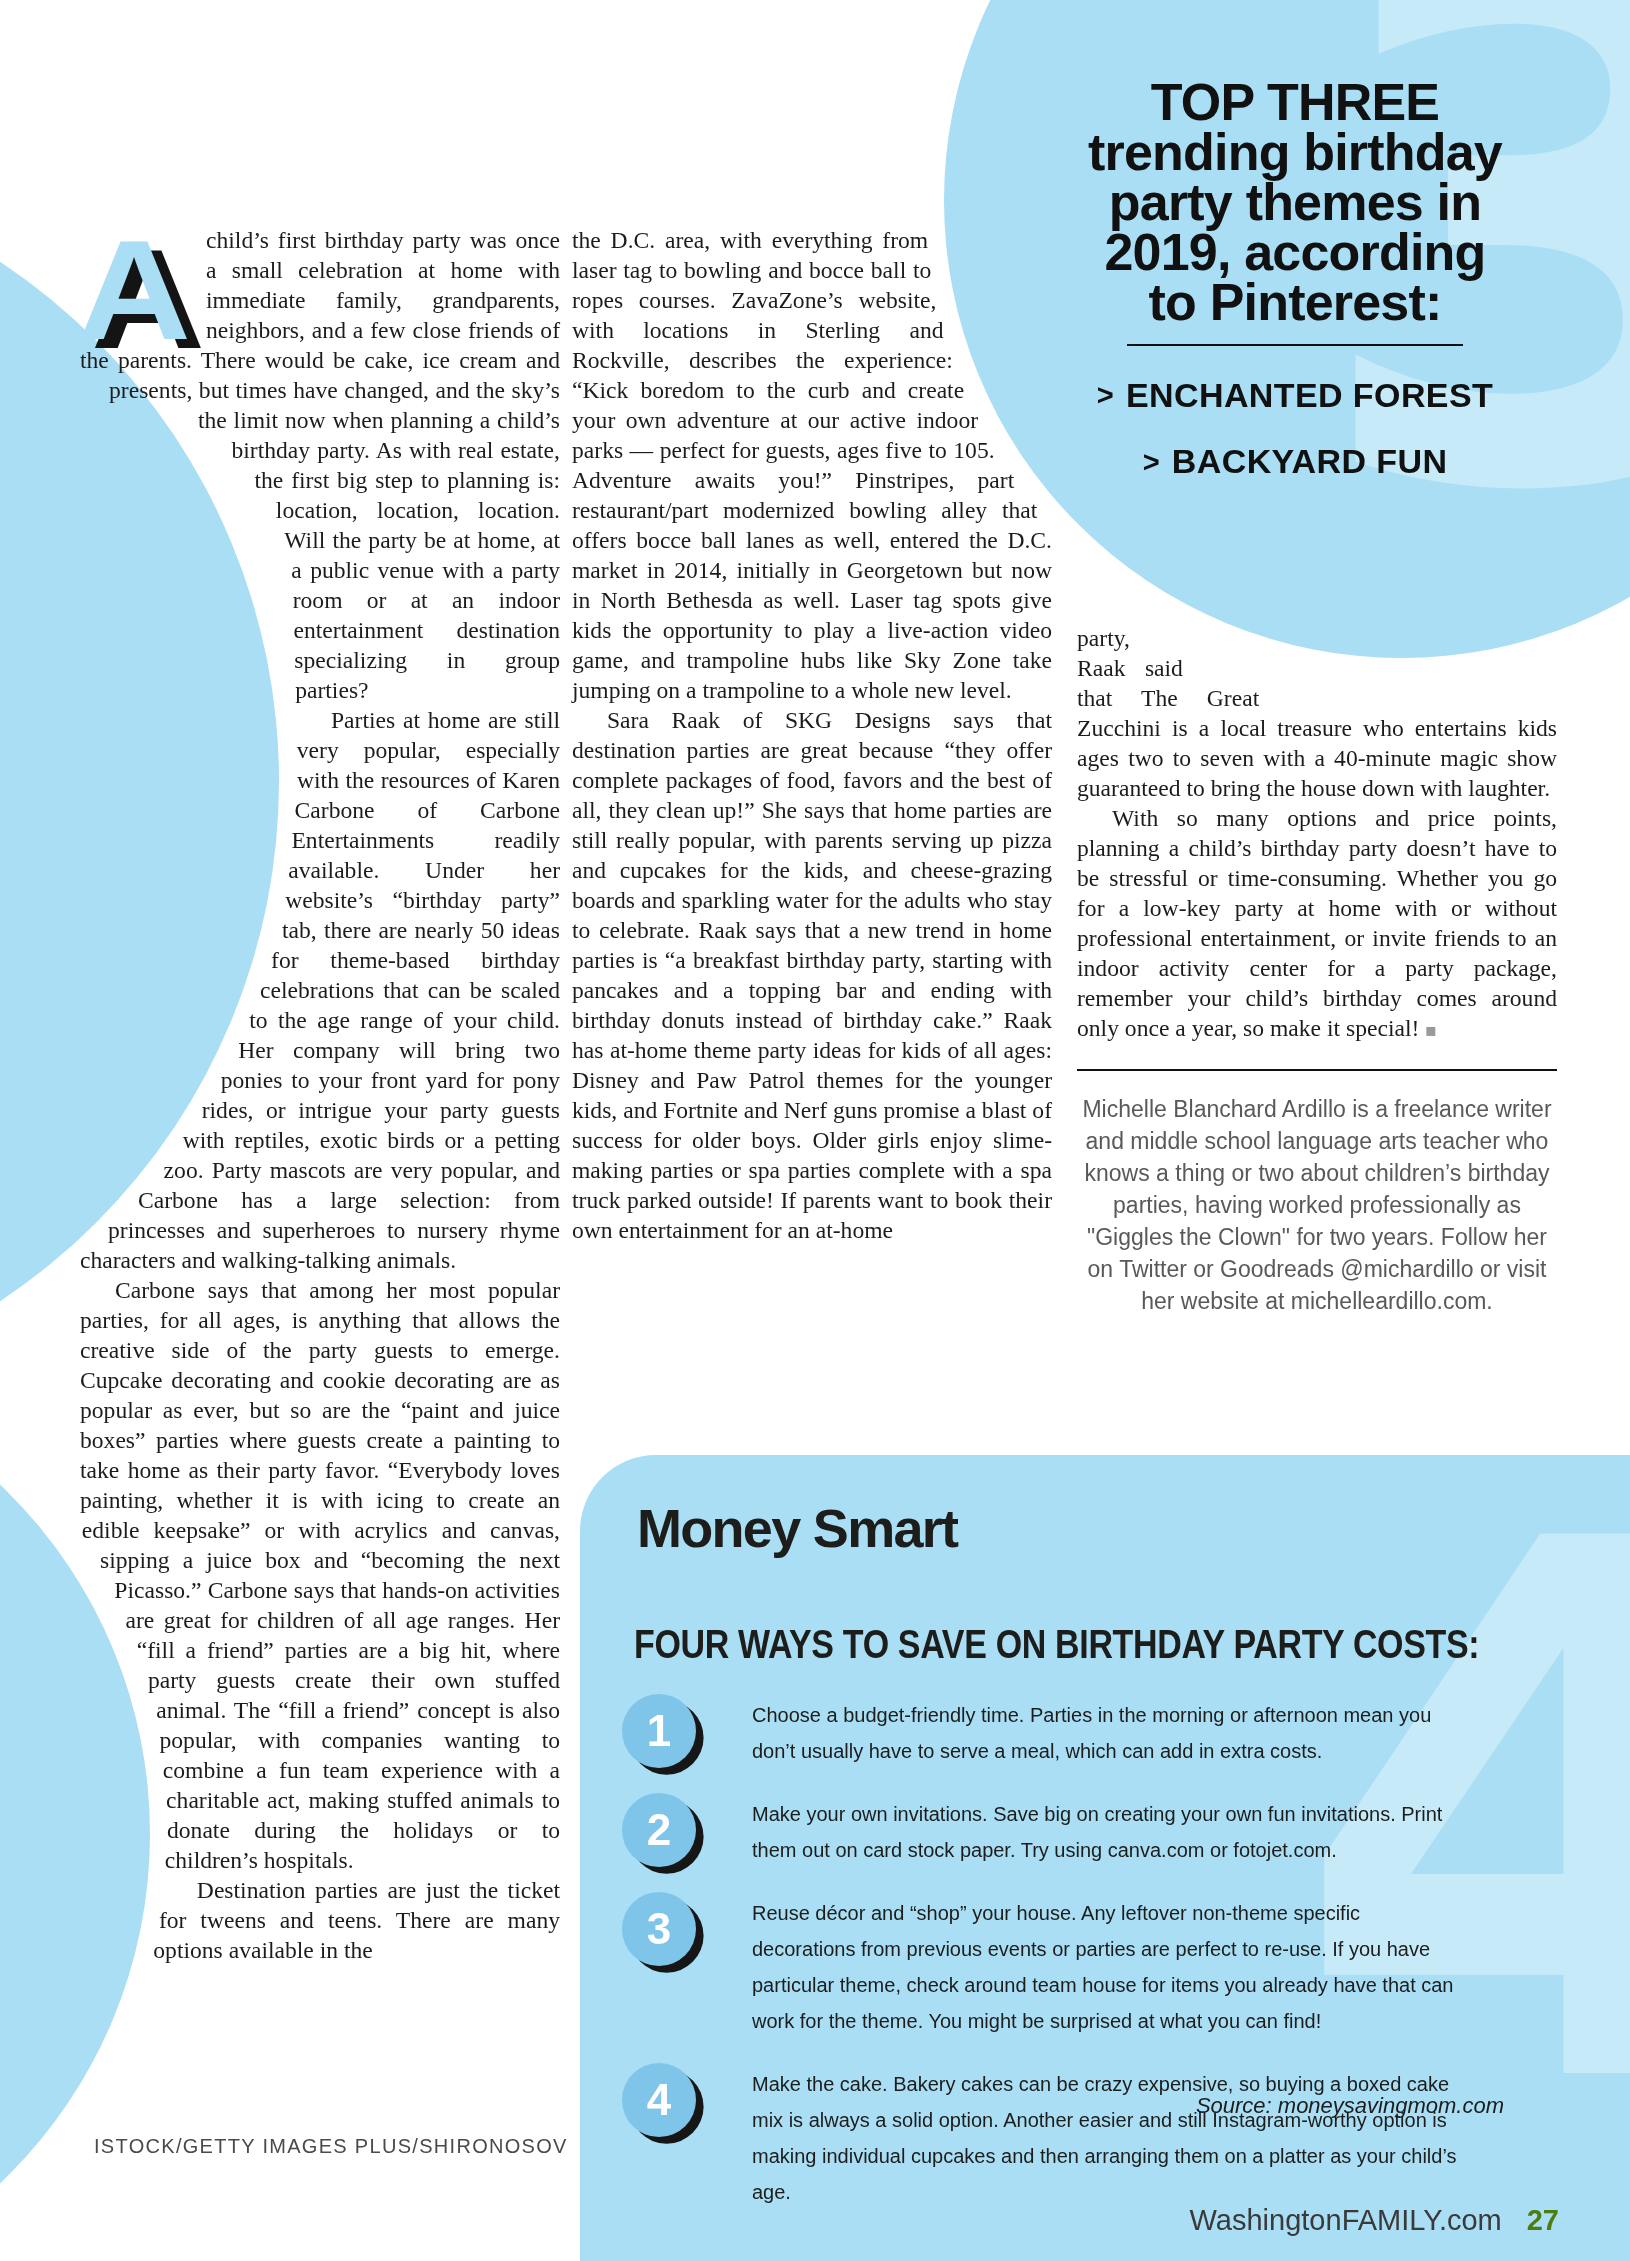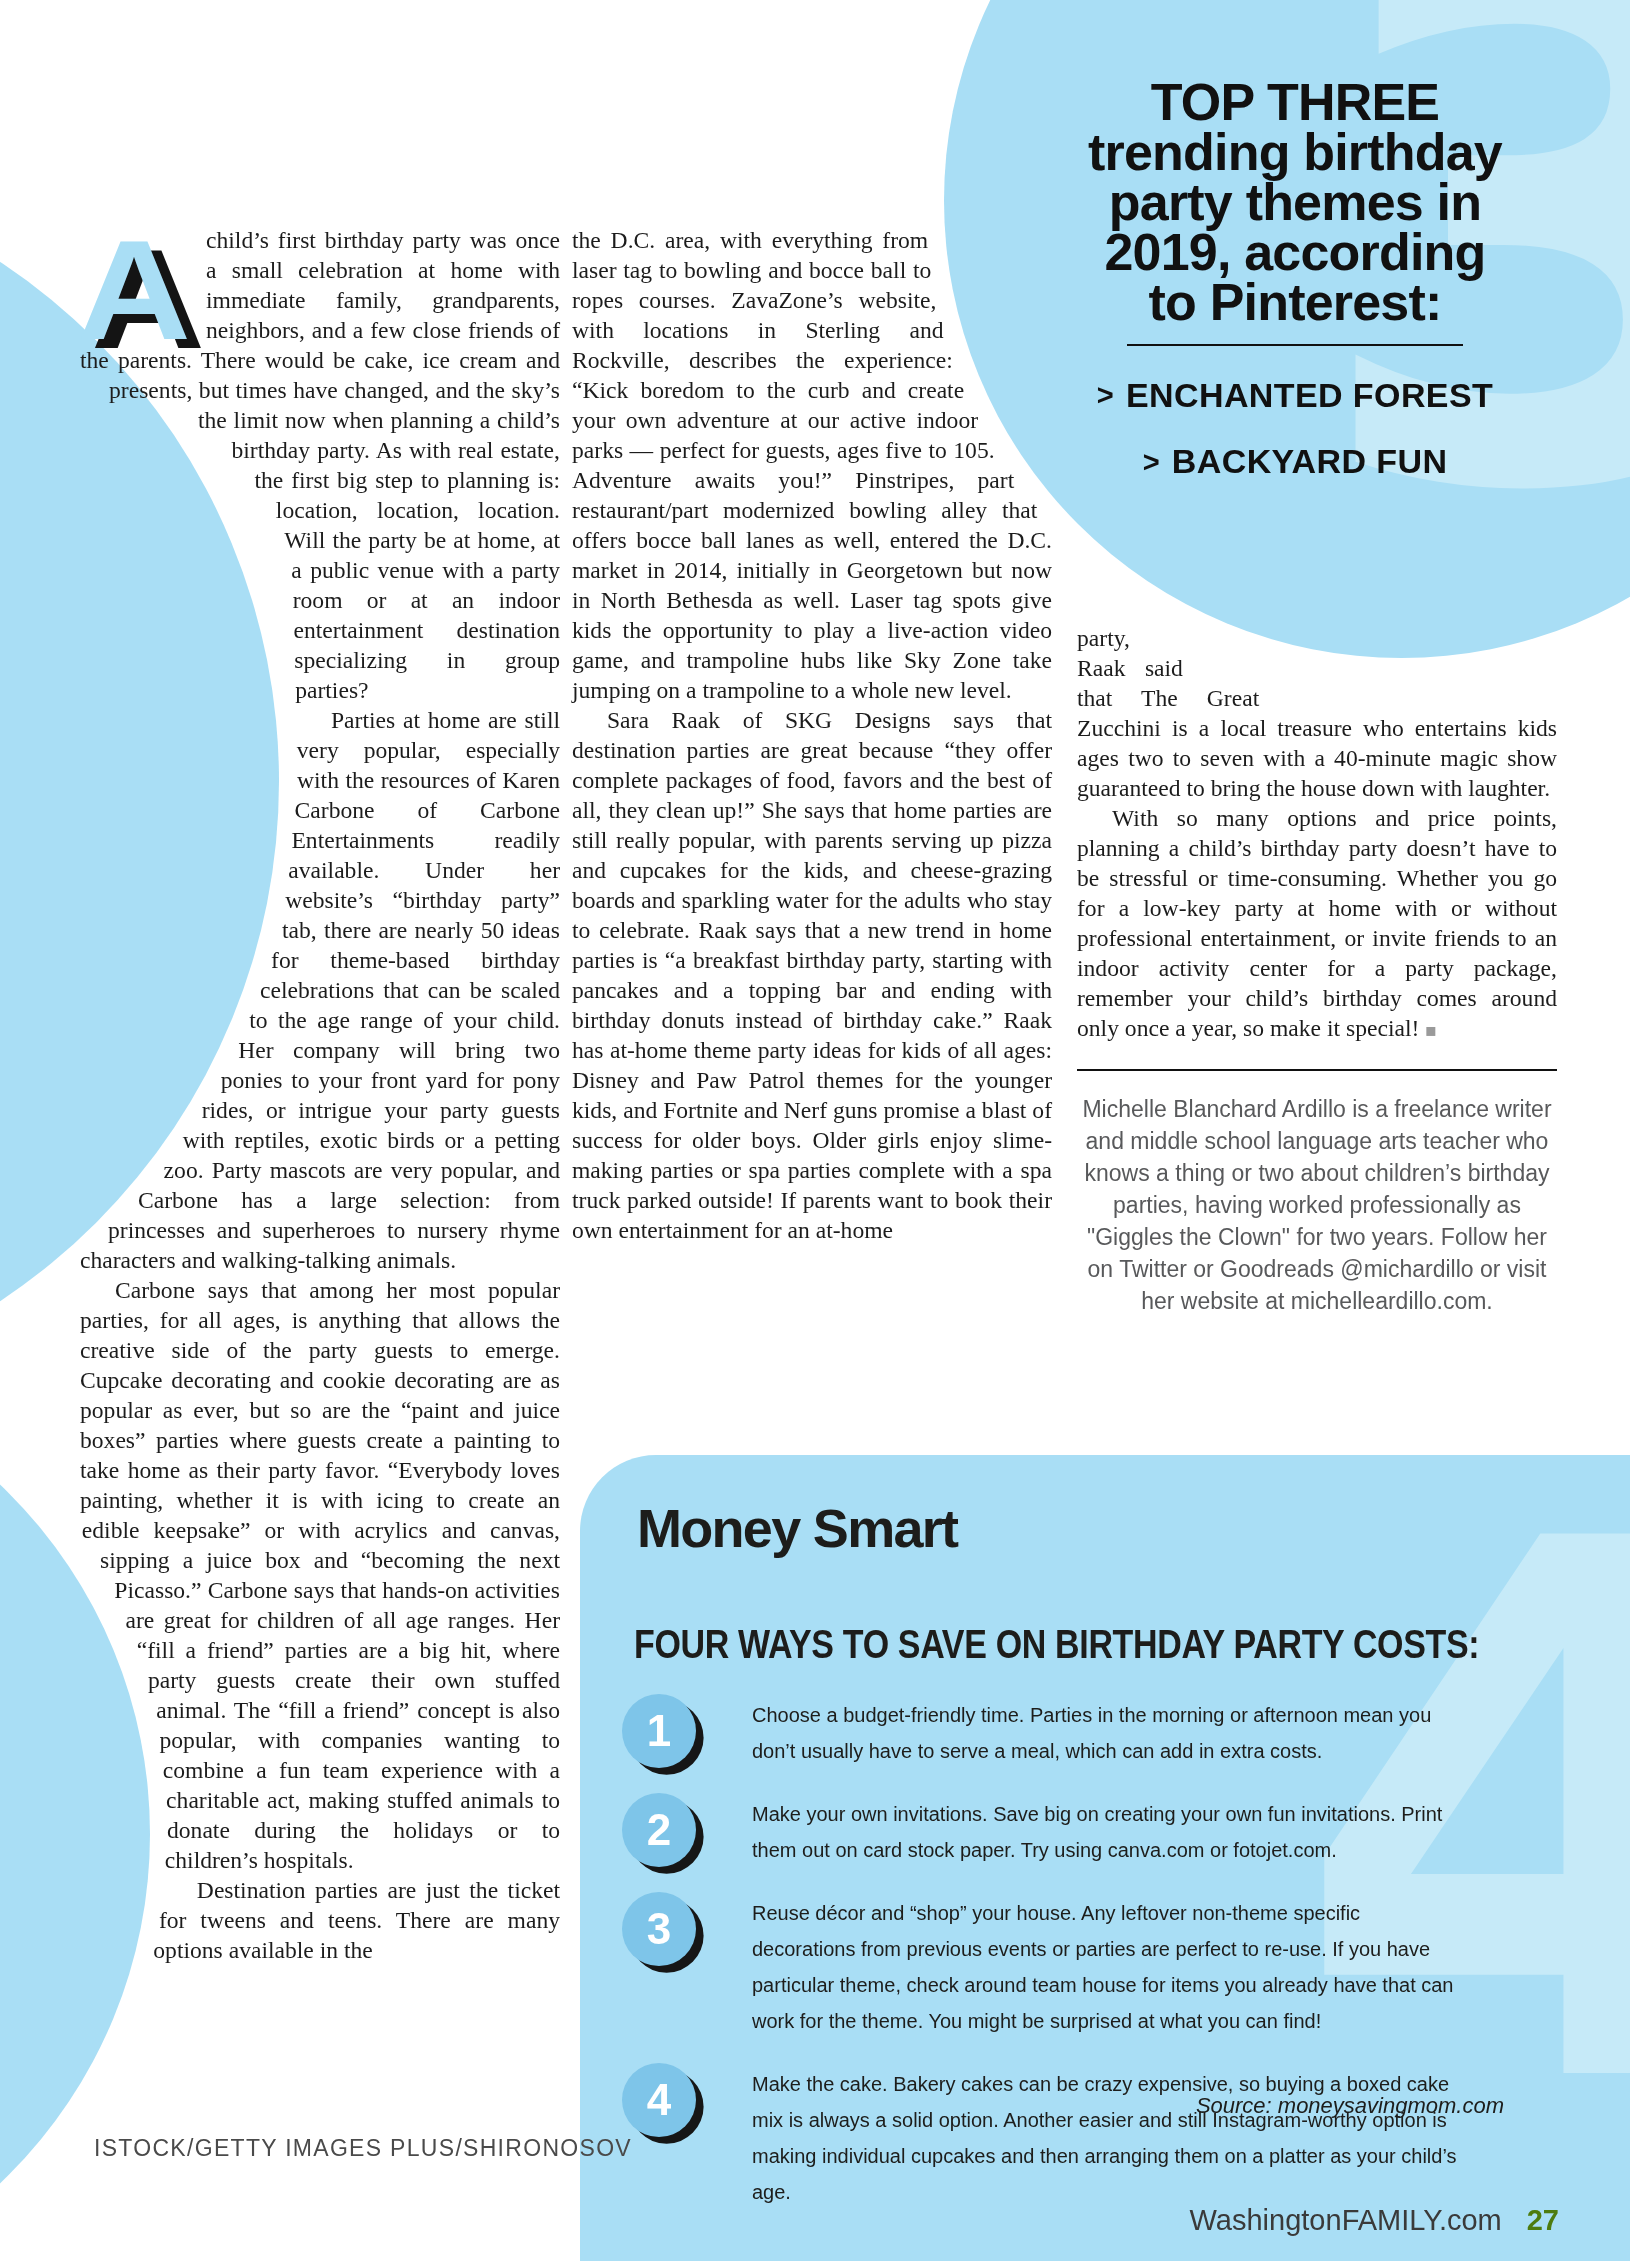--- a/index.html
+++ b/index.html
@@ -60,21 +60,21 @@
   #money-items{position:absolute;left:42px;top:239px;width:942px;display:flex;
                flex-direction:column;gap:23.6px;}
   .ms-item{display:flex;align-items:flex-start;}
   .ms-num{flex:0 0 74px;height:74px;margin-right:56px;border-radius:50%;background:#7ec5e9;
           box-shadow:7.6px 6.7px 0 #161616;color:#fff;font-weight:bold;font-size:44px;
           display:flex;align-items:center;justify-content:center;}
   .ms-text{width:707px;font-size:20px;line-height:36px;padding-top:3.4px;}
   #money-source{position:absolute;right:126px;top:638px;font-style:italic;font-size:22px;margin:0;}
 
   #credit{position:absolute;left:94px;top:2135px;font-family:"Liberation Sans",sans-serif;
-          font-size:23px;letter-spacing:1.3px;color:#4a4a4a;}
+          font-size:20px;letter-spacing:1.3px;color:#4a4a4a;}
   #footer{position:absolute;right:71px;top:2204px;font-family:"Liberation Sans",sans-serif;
           font-size:29px;color:#3a3a3a;}
   #footer .pagenum{font-weight:bold;color:#4d7c0f;margin-left:25px;}
 </style>
 </head>
 <body>
 
 <div class="page">
 
   <div class="blue-circle" id="circle-left-a"></div>

